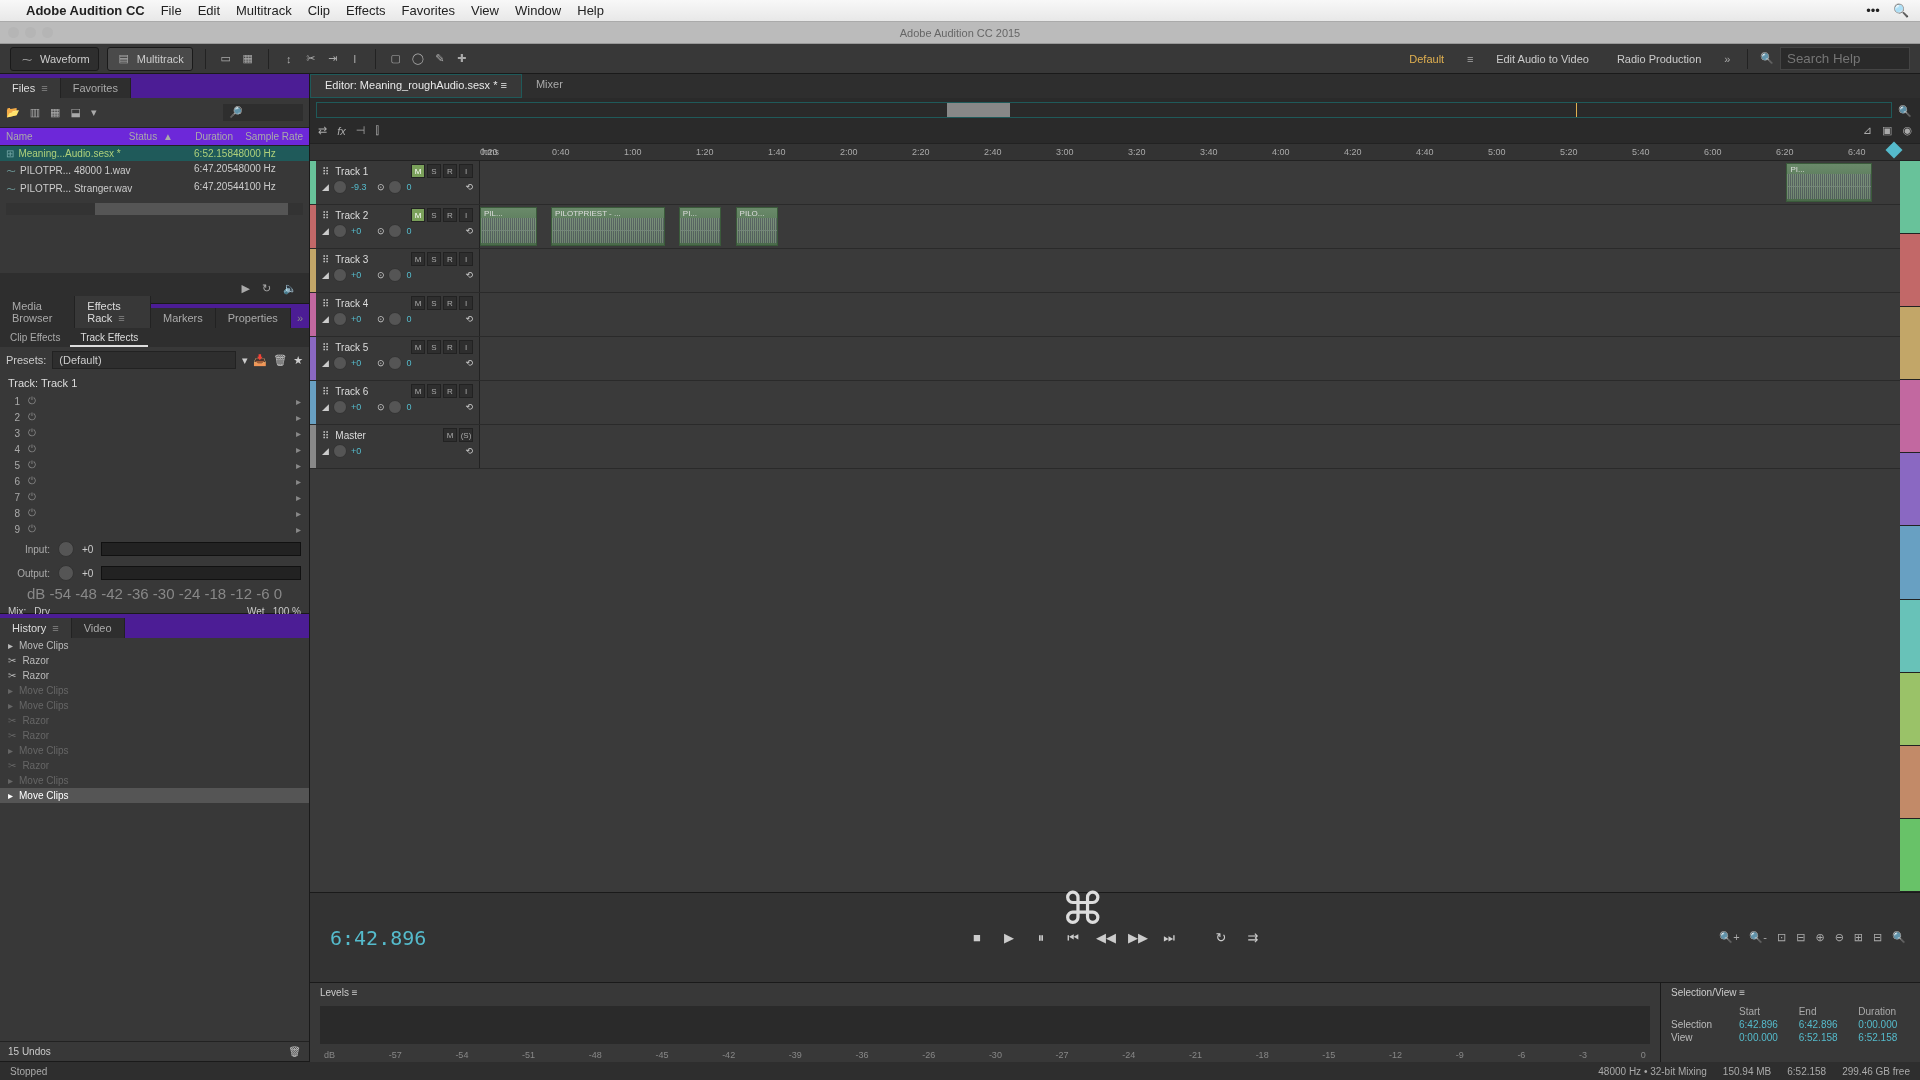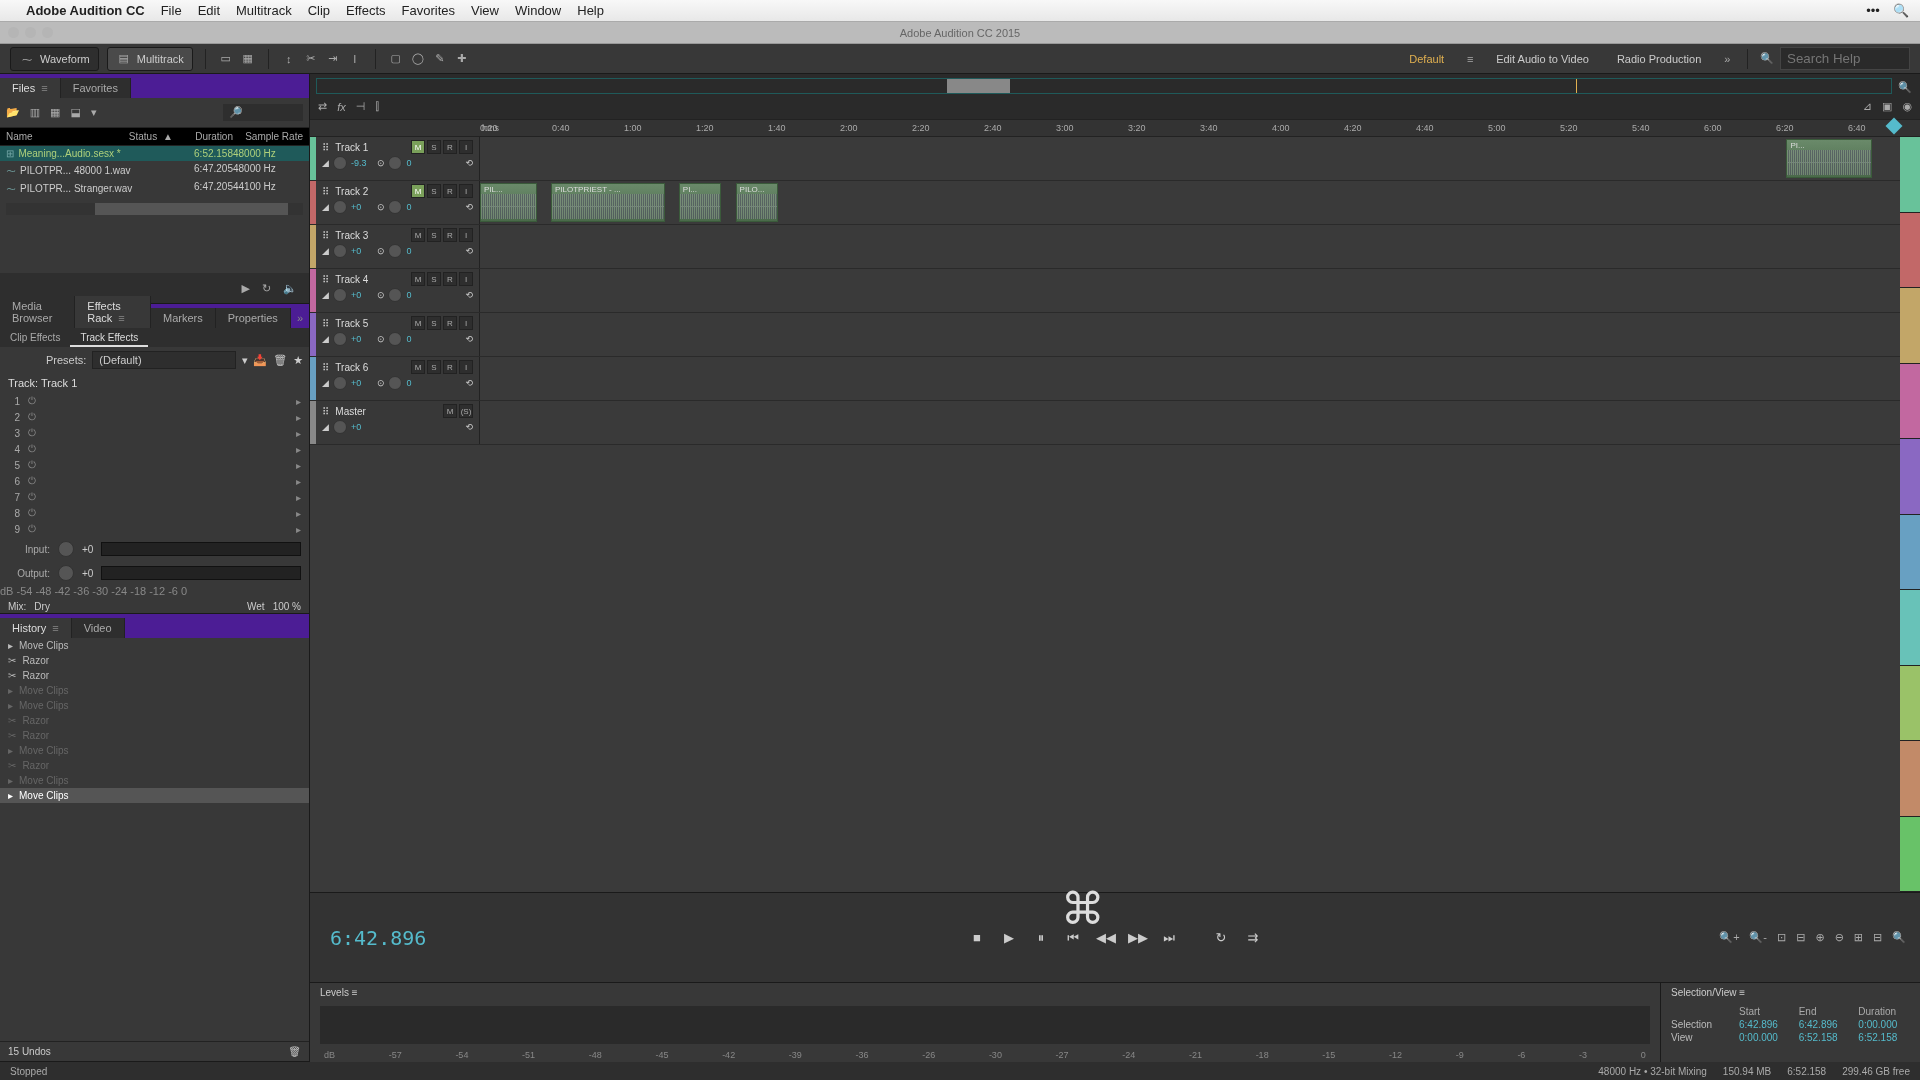--- a/index.html
+++ b/index.html
@@ -24,44 +24,44 @@
 .main { display:flex; height:calc(1080px - 22px - 22px - 30px - 18px); }
 .leftcol { width:310px; display:flex; flex-direction:column; border-right:1px solid #1a1a1a;}
 .panel { background:#383838; border-bottom:1px solid #1a1a1a; }
 .ptabs { display:flex; background:#4c1d95; height:24px; align-items:flex-end; }
 .ptab { padding:4px 12px; background:#2e2e2e; color:#aaa; font-size:11px; border-right:1px solid #222;}
 .ptab.active { background:#383838; color:#ddd; }
 .ptab .menu { margin-left:6px; color:#888;}
 .filesbar { display:flex; gap:10px; padding:6px; align-items:center; }
 .filesbar .ico { color:#aaa; cursor:pointer;}
 .filesbar .srch { margin-left:auto; background:#2e2e2e; border:none; padding:2px 6px; width:80px; color:#aaa;}
-.fileshdr { display:flex; padding:3px 6px; background:#000000; font-size:10px; color:#aaa; border-top:1px solid #222; border-bottom:1px solid #222;}
+.fileshdr { display:flex; padding:3px 6px; background:#6d28d9; font-size:10px; color:#aaa; border-top:1px solid #222; border-bottom:1px solid #222;}
 .col-name{flex:1;} .col-stat{width:40px;text-align:center;} .col-dur{width:60px;text-align:right;} .col-sr{width:70px;text-align:right;}
 .filerow { display:flex; padding:2px 6px; font-size:10px; color:#ccc; }
 .filerow.sel { background:#1f5a5a; color:#aed07b;}
 .filerow .fc-name{flex:1;display:flex;gap:4px;align-items:center;} .filerow .fc-dur{width:60px;text-align:right;} .filerow .fc-sr{width:70px;text-align:left;}
 .filerow .ficon{color:#7aa;}
 .filepreview{height:30px;background:#2e2e2e;display:flex;align-items:center;justify-content:flex-end;gap:12px;padding:0 12px;color:#aaa;margin-top:auto;}
 .hscroll{height:12px;background:#333;margin:6px 6px 0 6px;position:relative;}
 .hscroll .thumb{position:absolute;left:30%;width:65%;height:100%;background:#555;}
 .subtabs{display:flex;background:#2e2e2e;height:22px;}
 .subtab{padding:4px 10px;font-size:10px;color:#aaa;}
 .subtab.active{color:#ddd;border-bottom:2px solid #ddd;padding-bottom:2px;}
-.effpreset{display:flex;align-items:center;gap:6px;padding:4px 6px;margin-left:40px;}
+.effpreset{display:flex;align-items:center;gap:6px;padding:4px 6px;}
 .effpreset .sel{flex:1;background:#2e2e2e;padding:2px 6px;border:1px solid #222;}
 .efflabel{padding:4px 8px;color:#ddd;}
 .effslot{display:flex;align-items:center;gap:8px;padding:2px 8px;font-size:10px;}
 .effslot .num{width:12px;color:#aaa;text-align:right;}
 .effslot .pow{width:12px;color:#888;}
 .effslot .arr{margin-left:auto;color:#888;}
 .iorow{display:flex;align-items:center;gap:8px;padding:4px 8px;font-size:10px;}
 .iorow .lbl{width:42px;text-align:right;color:#aaa;}
 .iorow .knob{width:16px;height:16px;border-radius:50%;background:#555;border:1px solid #333;}
 .iorow .meter{flex:1;height:14px;background:#222;border:1px solid #111;}
-.dbscale{font-size:11px;color:#888;}
+.dbscale{font-size:15px;color:#888;text-align:center;}
 .mixrow{display:flex;padding:4px 8px;font-size:10px;gap:8px;}
 .effbtns{display:flex;gap:8px;padding:4px 8px;color:#aaa;}
 .histpanel{flex:1;display:flex;flex-direction:column;min-height:0;}
 .histlist{flex:1;overflow:hidden;}
 .histrow{display:flex;gap:6px;padding:2px 8px;font-size:10px;color:#bbb;align-items:center;}
 .histrow.cur{background:#555;color:#fff;}
 .histrow.fut{color:#666;}
 .histft{display:flex;justify-content:space-between;padding:4px 8px;font-size:10px;border-top:1px solid #222;}
 .centercol{flex:1;display:flex;flex-direction:column;min-width:0;}
 .edtabs{display:flex;height:24px;background:#2e2e2e;}
@@ -385,20 +385,24 @@
           </div>
         </div>
       <div class="histft">
         <span>15 Undos</span>
         <span>🗑</span>
       </div>
     </div>
   </div>
 
   <div class="centercol">
+    <div class="edtabs">
+      <div class="edtab active"><span>Editor: Meaning_roughAudio.sesx *</span> <span class="menu">≡</span></div>
+      <div class="edtab" style="border:none">Mixer</div>
+    </div>
     <div style="display:flex;align-items:center">
       <div class="overview" style="flex:1">
           <div class="thumb"></div>
           <div class="play"></div>
         </div>
       <span class="ovzoom">🔍</span>
     </div>
     <div class="trktools">
       <span>⇄</span>
       <span><i>fx</i></span>

